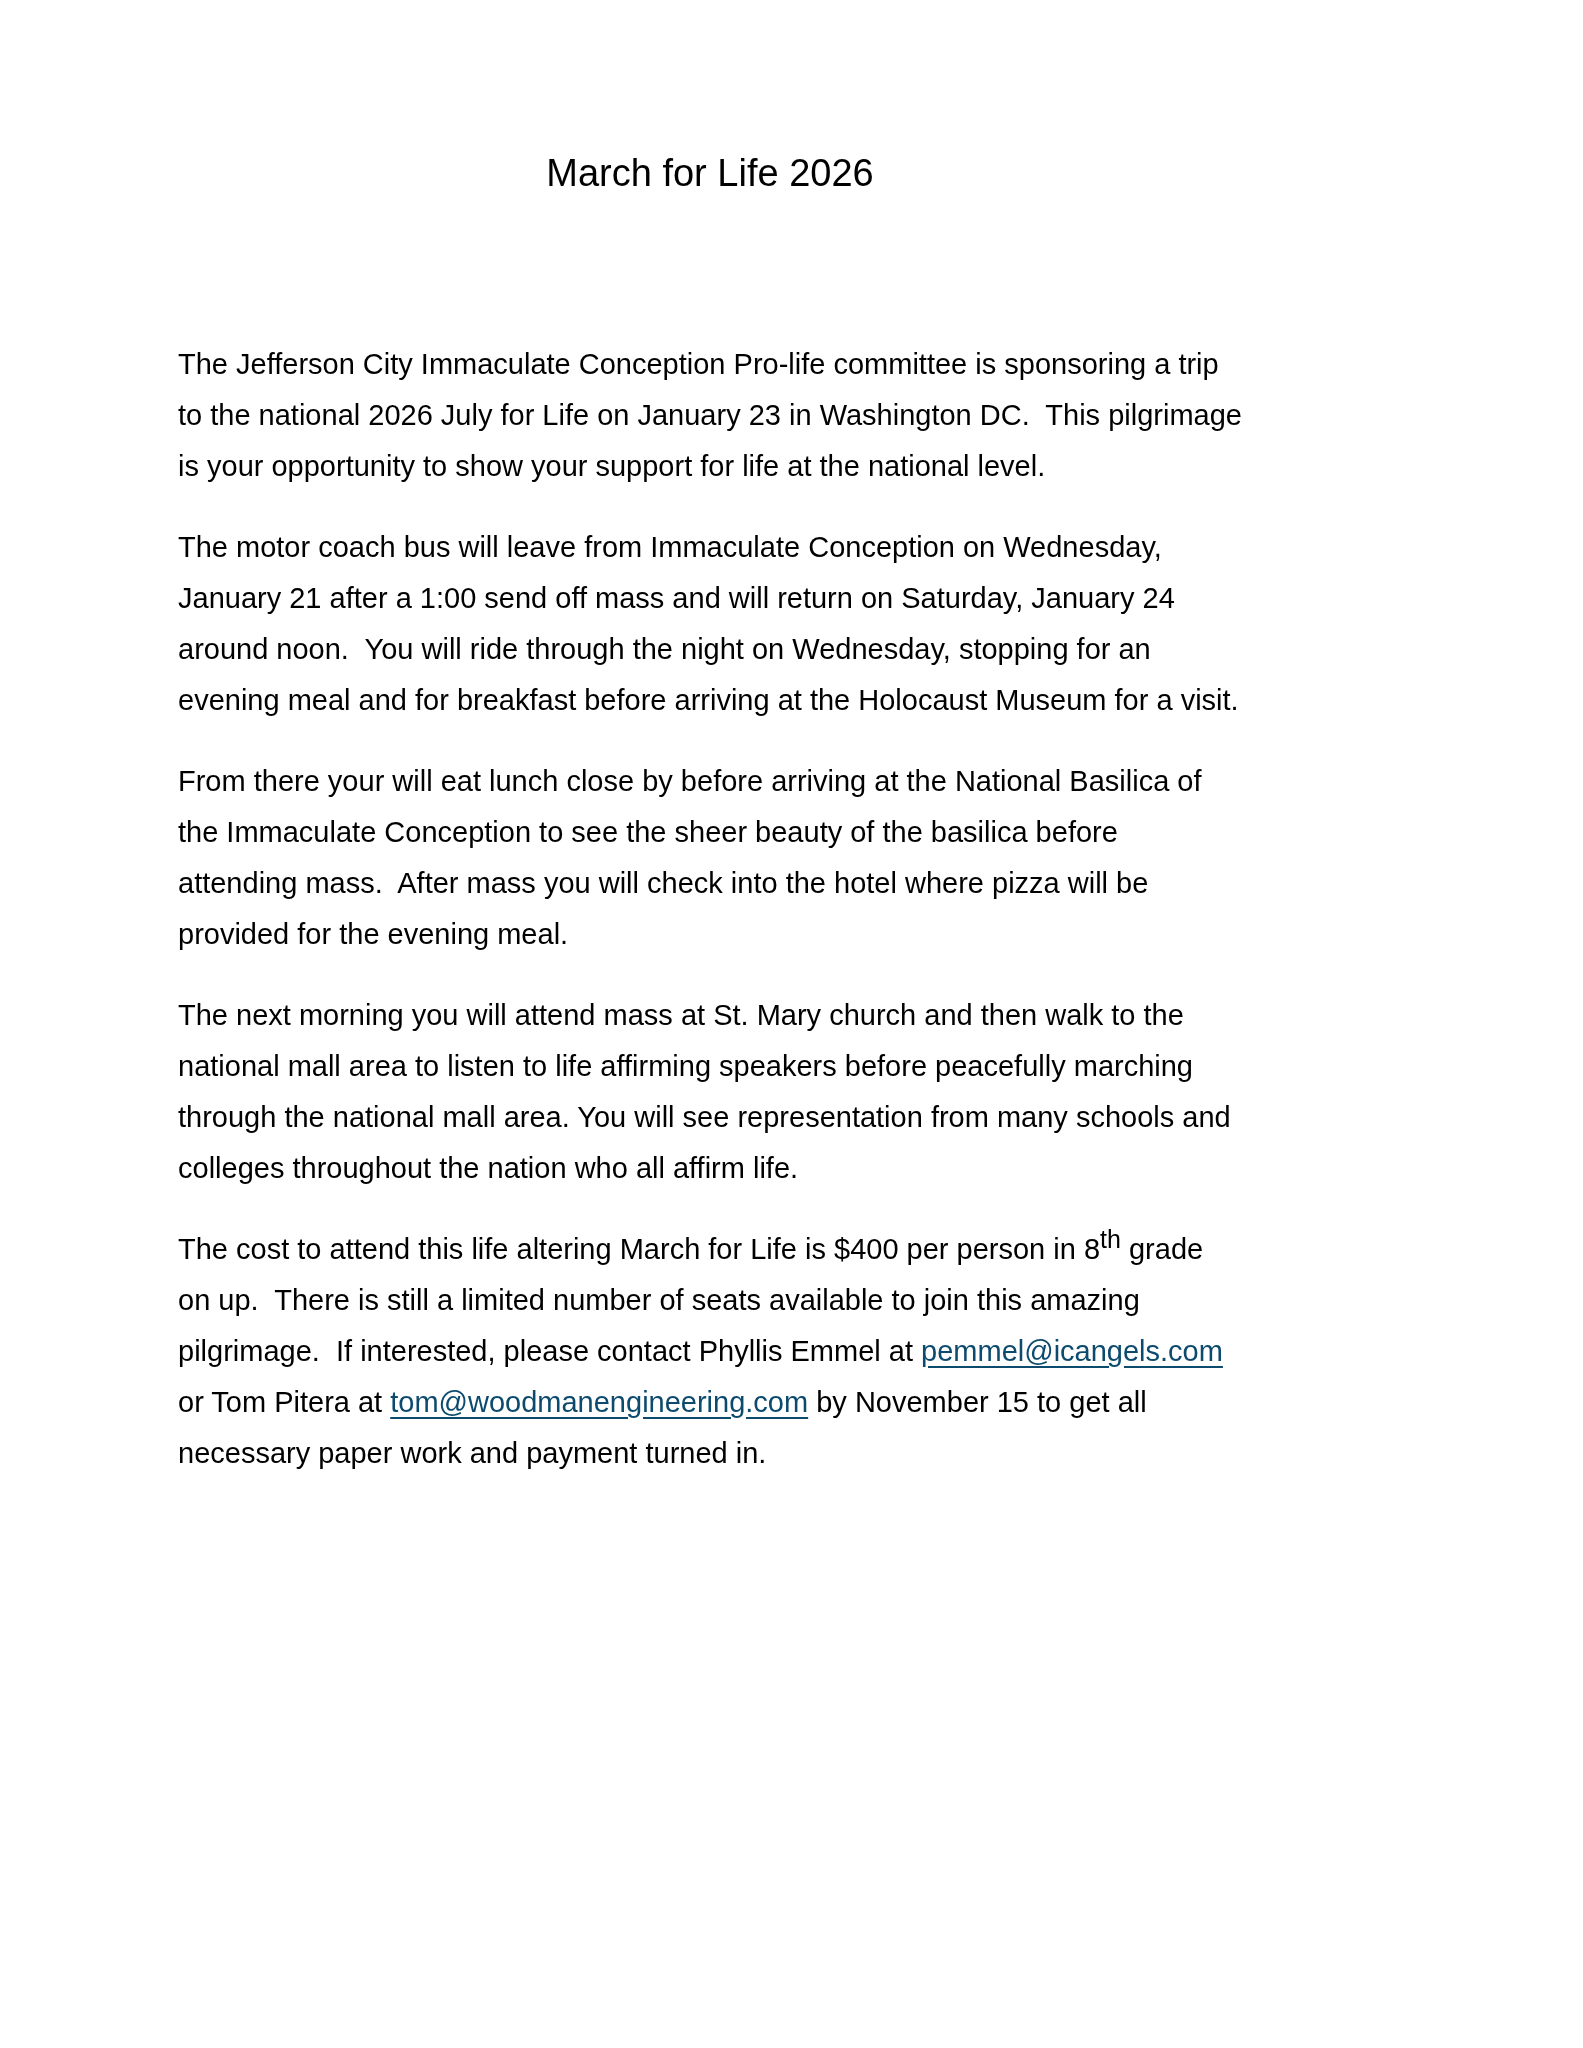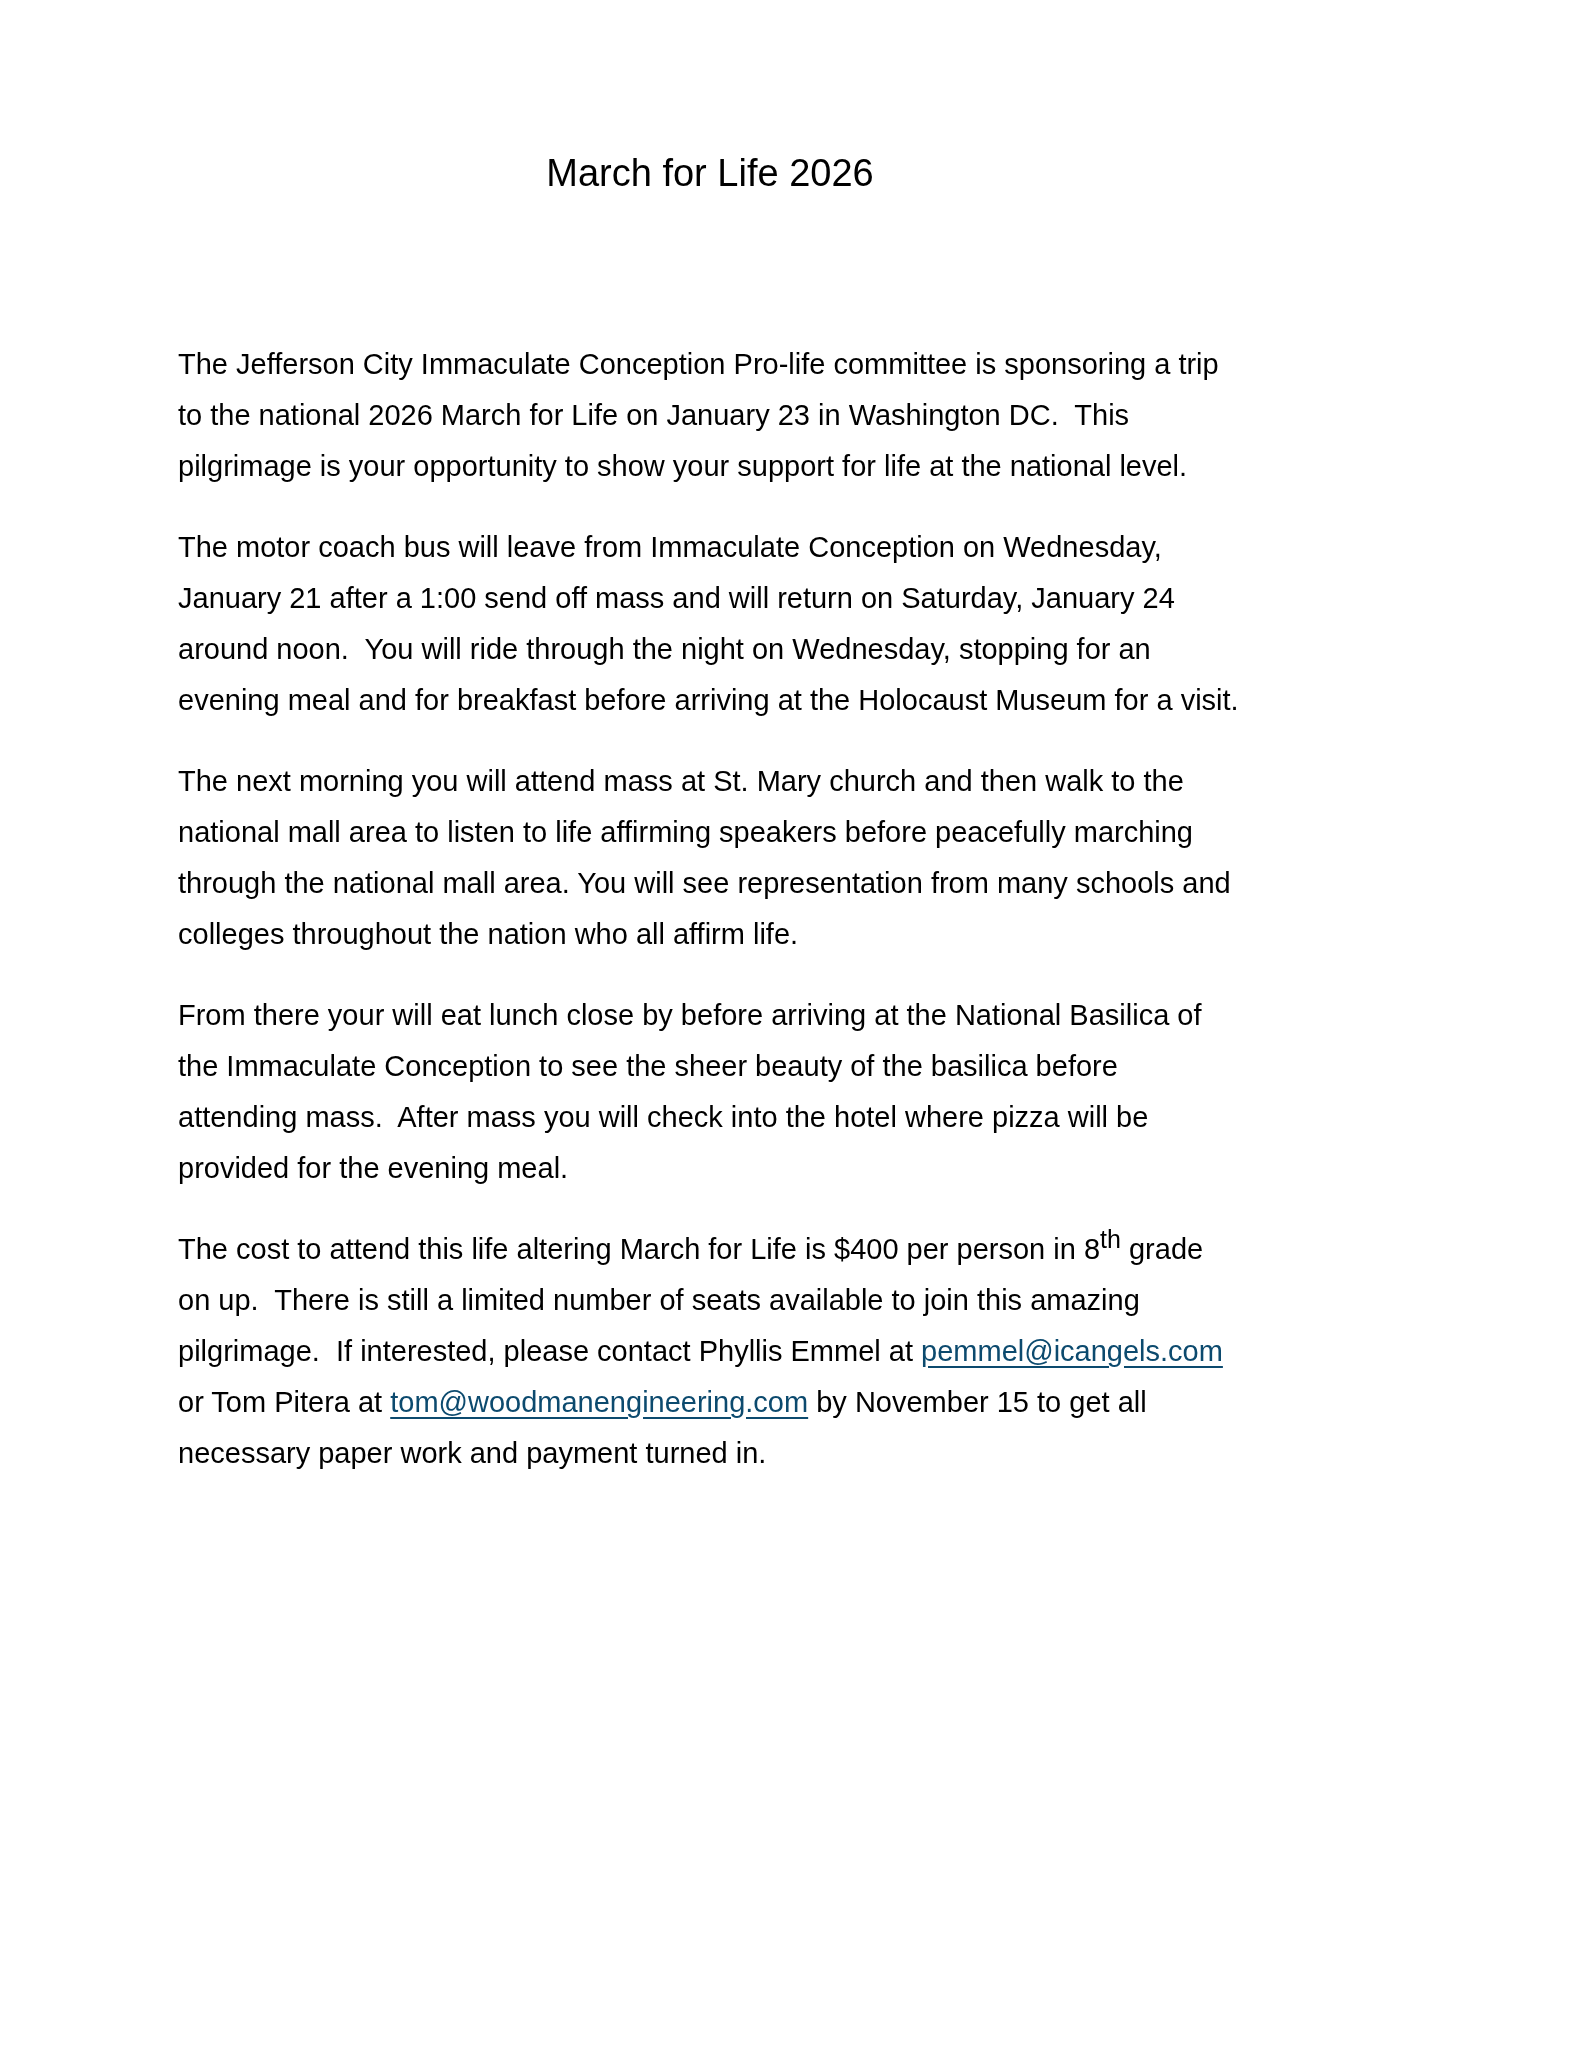--- a/index.html
+++ b/index.html
@@ -48,23 +48,23 @@
     vertical-align: super;
   }
 </style>
 </head>
 <body>
 
 <div class="page">
   <h1 class="doc-title">March for Life 2026</h1>
 
   <div class="doc-body">
-    <p>The Jefferson City Immaculate Conception Pro-life committee is sponsoring a trip to the national 2026 March for Life on January 23 in Washington DC.  This pilgrimage is your opportunity to show your support for life at the national level.</p>
+    <p>The Jefferson City Immaculate Conception Pro-life committee is sponsoring a trip to the national 2026 July for Life on January 23 in Washington DC.  This pilgrimage is your opportunity to show your support for life at the national level.</p>
 
     <p>The motor coach bus will leave from Immaculate Conception on Wednesday, January 21 after a 1:00 send off mass and will return on Saturday, January 24 around noon.  You will ride through the night on Wednesday, stopping for an evening meal and for breakfast before arriving at the Holocaust Museum for a visit.</p>
 
+    <p>From there your will eat lunch close by before arriving at the National Basilica of the Immaculate Conception to see the sheer beauty of the basilica before attending mass.  After mass you will check into the hotel where pizza will be provided for the evening meal.</p>
+
     <p>The next morning you will attend mass at St. Mary church and then walk to the national mall area to listen to life affirming speakers before peacefully marching through the national mall area. You will see representation from many schools and colleges throughout the nation who all affirm life.</p>
-
-    <p>From there your will eat lunch close by before arriving at the National Basilica of the Immaculate Conception to see the sheer beauty of the basilica before attending mass.  After mass you will check into the hotel where pizza will be provided for the evening meal.</p>
 
     <p><span>The cost to attend this life altering March for Life is $400 per person in 8</span><sup class="grade-sup">th</sup><span> grade on up.  There is still a limited number of seats available to join this amazing pilgrimage.  If interested, please contact Phyllis Emmel at </span><a class="doc-link">pemmel@icangels.com</a><span> or Tom Pitera at </span><a class="doc-link">tom@woodmanengineering.com</a><span> by November 15 to get all necessary paper work and payment turned in.</span></p>
   </div>
 </div>
 
 </body></html>

